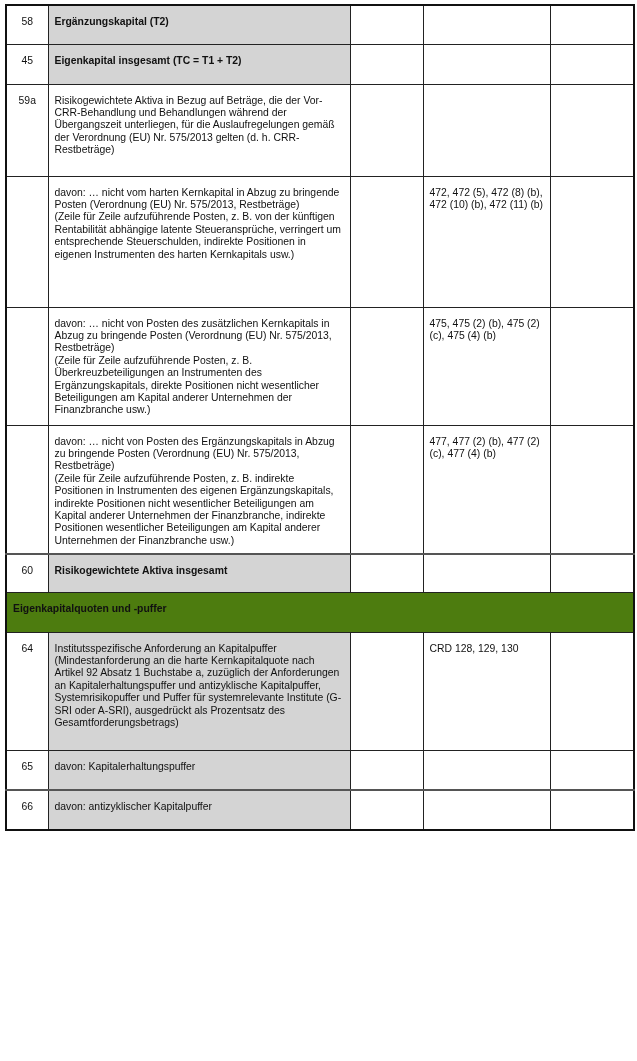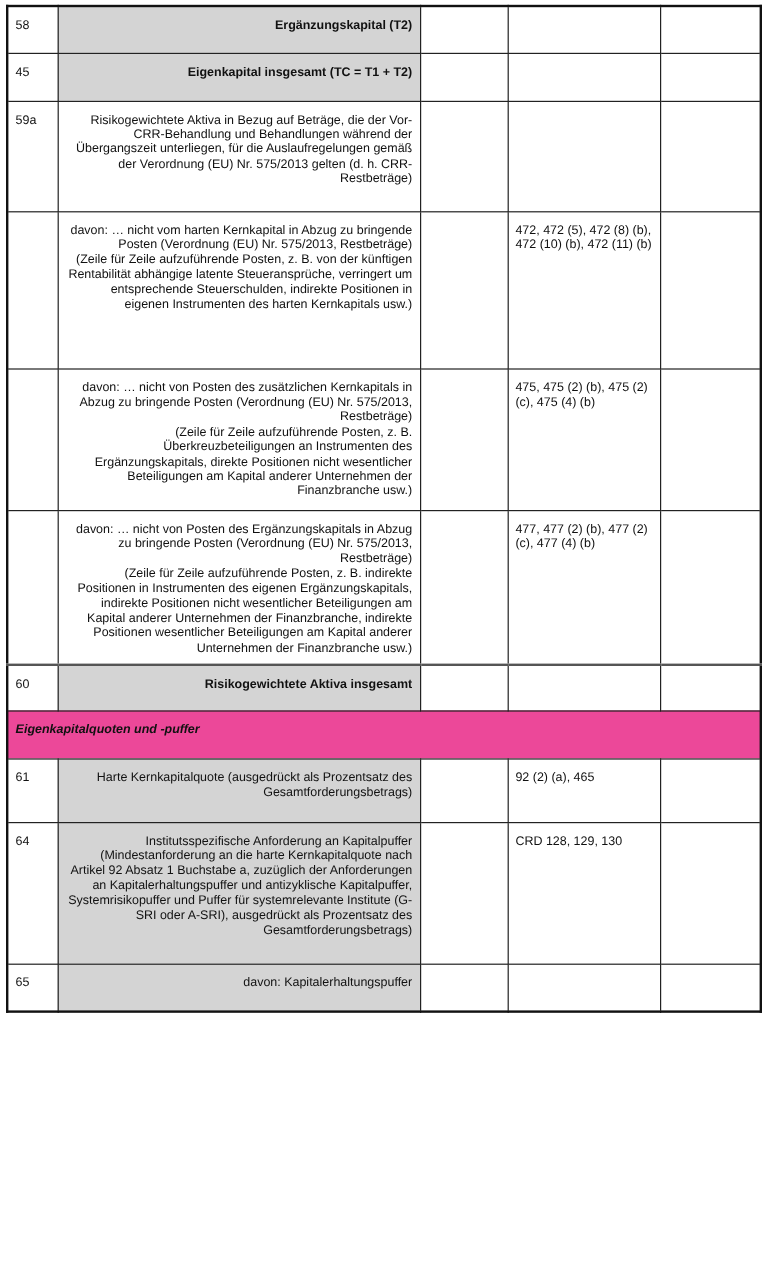--- a/index.html
+++ b/index.html
@@ -15,27 +15,27 @@
     color: #111111;
     border: 2px solid #111111;
   }
   table.doc td {
     border: 1px solid #222222;
     vertical-align: top;
     padding: 10px 6px 6px 6px;
     box-sizing: border-box;
   }
   table.doc tr.heavy-top td { border-top: 2px solid #555555; }
-  td.num { width: 42px; }
-  td.desc { width: 302px; text-align: right; }
+  td.num { width: 42px; text-align: center; }
+  td.desc { width: 302px; }
   td.c1 { width: 73px; }
   td.c2 { width: 127px; }
   td.c3 { width: 84px; }
   td.grey { background: #d4d4d4; }
-  td.dark { background: #ec4899; font-style: italic; }
+  td.dark { background: #4d7c0f; }
   .bold { font-weight: bold; }
   .mid td { vertical-align: middle; padding-top: 6px; }
   .pre { white-space: pre-line; }
 </style>
 </head>
 <body>
 
 <table class="doc">
   <colgroup>
     <col style="width:42px">
@@ -93,35 +93,35 @@
     <tr class="mid heavy-top" style="height:38px">
       <td class="num">60</td>
       <td class="desc grey bold">Risikogewichtete Aktiva insgesamt</td>
       <td class="c1"></td>
       <td class="c2"></td>
       <td class="c3"></td>
     </tr>
     <tr class="mid" style="height:40px">
       <td colspan="5" class="dark bold">Eigenkapitalquoten und -puffer</td>
     </tr>
-    <tr style="height:53px">
-      <td class="num">61</td>
-      <td class="desc grey">Harte Kernkapitalquote (ausgedrückt als Prozentsatz des Gesamtforderungsbetrags)</td>
-      <td class="c1"></td>
-      <td class="c2">92 (2) (a), 465</td>
-      <td class="c3"></td>
-    </tr>
     <tr style="height:118px">
       <td class="num">64</td>
       <td class="desc grey">Institutsspezifische Anforderung an Kapitalpuffer (Mindestanforderung an die harte Kernkapitalquote nach Artikel 92 Absatz 1 Buchstabe a, zuzüglich der Anforderungen an Kapitalerhaltungspuffer und antizyklische Kapitalpuffer, Systemrisikopuffer und Puffer für systemrelevante Institute (G-SRI oder A-SRI), ausgedrückt als Prozentsatz des Gesamtforderungsbetrags)</td>
       <td class="c1"></td>
       <td class="c2">CRD 128, 129, 130</td>
       <td class="c3"></td>
     </tr>
     <tr class="mid" style="height:40px">
       <td class="num">65</td>
       <td class="desc grey">davon: Kapitalerhaltungspuffer</td>
       <td class="c1"></td>
       <td class="c2"></td>
       <td class="c3"></td>
     </tr>
+    <tr class="mid heavy-top" style="height:40px">
+      <td class="num">66</td>
+      <td class="desc grey">davon: antizyklischer Kapitalpuffer</td>
+      <td class="c1"></td>
+      <td class="c2"></td>
+      <td class="c3"></td>
+    </tr>
   </tbody>
 </table>
 
 </body></html>

